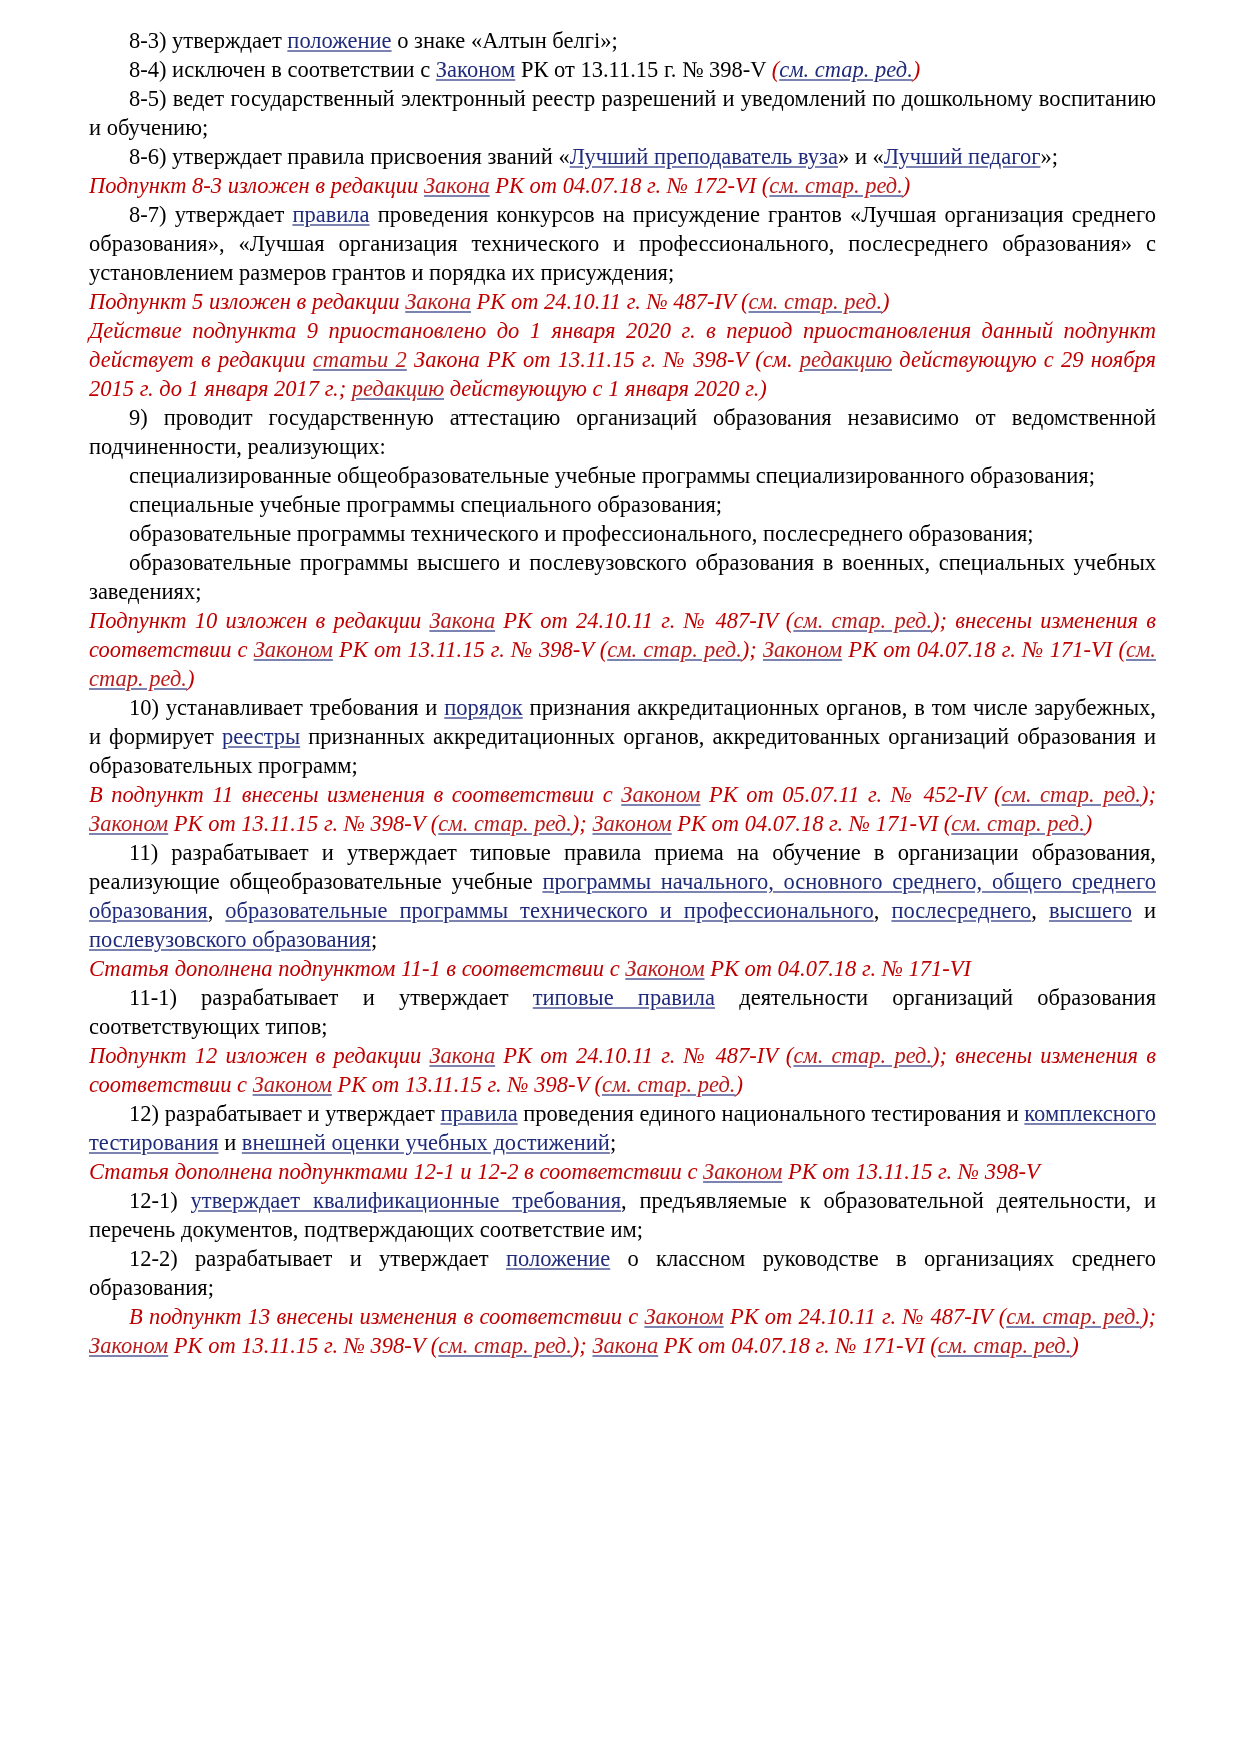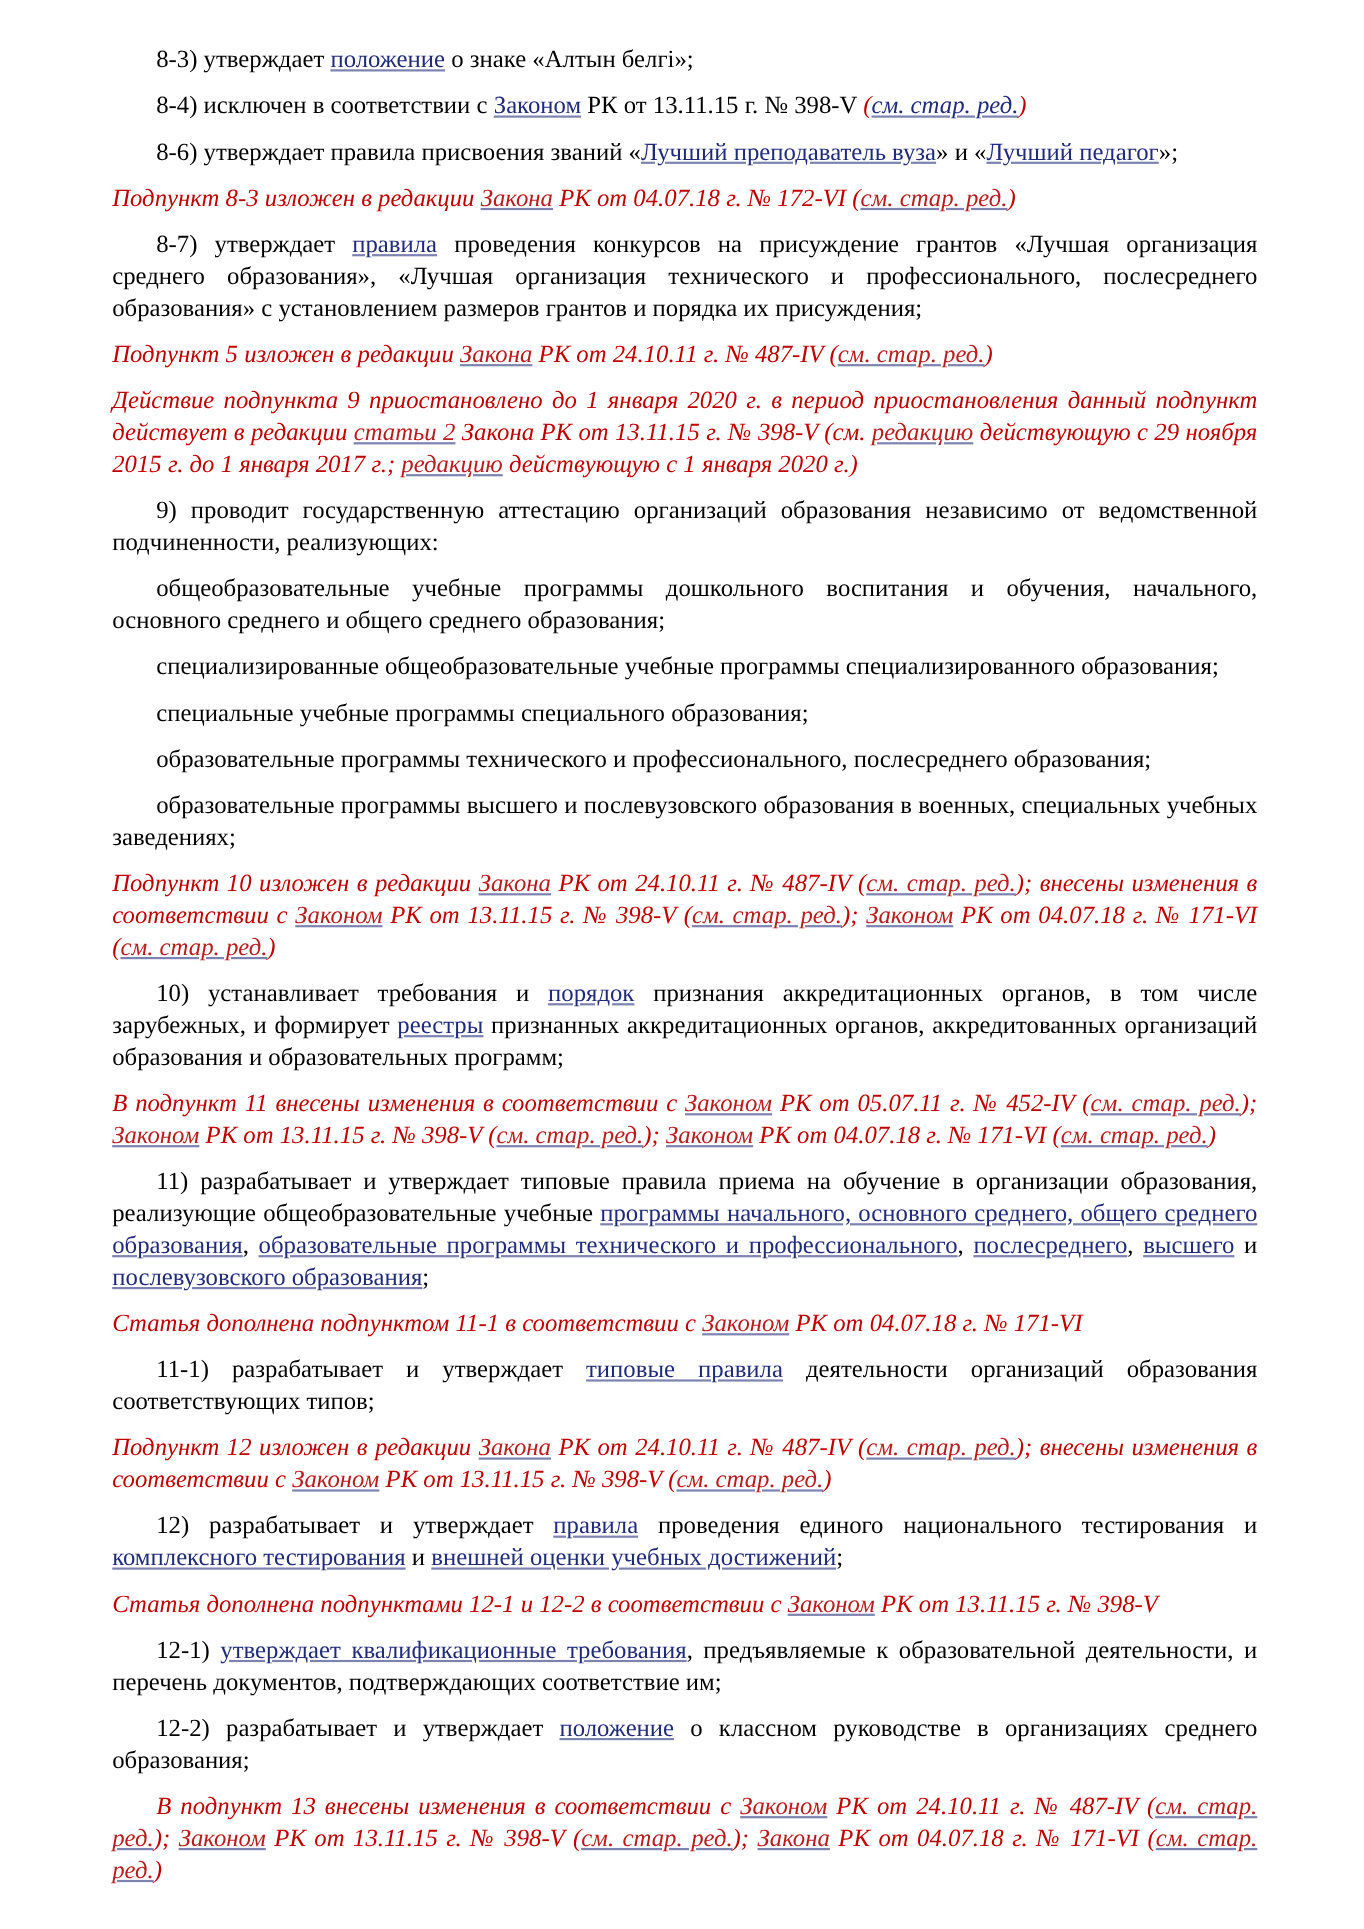--- a/index.html
+++ b/index.html
@@ -2,40 +2,40 @@
 <html><head>
 <meta charset="utf-8">
 <style>
   html, body { margin: 0; padding: 0; background: #ffffff; }
   body { width: 1240px; height: 1754px; position: relative; overflow: hidden; }
   .page {
     position: absolute; left: 89px; top: 26px; width: 1067px;
     font-family: "Liberation Serif", serif;
     font-size: 22.5px; line-height: 29px; color: #000000;
   }
-  .p { margin: 13px; text-align: justify; text-indent: 40px; }
+  .p { margin: 0; text-align: justify; text-indent: 40px; }
   .note { color: #c00000; font-style: italic; }
   .note .p, .p.note { text-indent: 0; }
   .note-indented { text-indent: 40px !important; }
   a.link { color: #1f2b7a; text-decoration: underline; text-decoration-color: #7d83b0; cursor: pointer; }
   .note a.link { color: #b91c1c; }
 </style>
 </head>
 <body>
 
 <div class="page" id="doc">
     <p class="p"><span>8-3) утверждает </span><a class="link">положение</a><span> о знаке «Алтын белгі»;</span></p>
     <p class="p"><span>8-4) исключен в соответствии с </span><a class="link">Законом</a><span> РК от 13.11.15 г. № 398-V </span><span style="color: rgb(192, 0, 0); font-style: italic;">(</span><a class="link" style="font-style: italic;">см. стар. ред.</a><span style="color: rgb(192, 0, 0); font-style: italic;">)</span></p>
+    <p class="p"><span>8-5) ведет государственный электронный реестр разрешений и уведомлений по дошкольному воспитанию и обучению;</span></p>
     <p class="p"><span>8-6) утверждает правила присвоения званий «</span><a class="link">Лучший преподаватель вуза</a><span>» и «</span><a class="link">Лучший педагог</a><span>»;</span></p>
     <p class="p note"><span>Подпункт 8-3 изложен в редакции </span><a class="link">Закона</a><span> РК от 04.07.18 г. № 172-VI (</span><a class="link">см. стар. ред.</a><span>)</span></p>
     <p class="p"><span>8-7) утверждает </span><a class="link">правила</a><span> проведения конкурсов на присуждение грантов «Лучшая организация среднего образования», «Лучшая организация технического и профессионального, послесреднего образования» с установлением размеров грантов и порядка их присуждения;</span></p>
     <p class="p note"><span>Подпункт 5 изложен в редакции </span><a class="link">Закона</a><span> РК от 24.10.11 г. № 487-IV (</span><a class="link">см. стар. ред.</a><span>)</span></p>
     <p class="p note"><span>Действие подпункта 9 приостановлено до 1 января 2020 г. в период приостановления данный подпункт действует в редакции </span><a class="link">статьи 2</a><span> Закона РК от 13.11.15 г. № 398-V (см. </span><a class="link">редакцию</a><span> действующую с 29 ноября 2015 г. до 1 января 2017 г.; </span><a class="link">редакцию</a><span> действующую с 1 января 2020 г.)</span></p>
     <p class="p"><span>9) проводит государственную аттестацию организаций образования независимо от ведомственной подчиненности, реализующих:</span></p>
-    <p class="p"><span>общеобразовательные учебные программы дошкольного воспитания и обучения, начального, основного среднего и общего среднего образования;</span></p>
     <p class="p"><span>специализированные общеобразовательные учебные программы специализированного образования;</span></p>
     <p class="p"><span>специальные учебные программы специального образования;</span></p>
     <p class="p"><span>образовательные программы технического и профессионального, послесреднего образования;</span></p>
     <p class="p"><span>образовательные программы высшего и послевузовского образования в военных, специальных учебных заведениях;</span></p>
     <p class="p note"><span>Подпункт 10 изложен в редакции </span><a class="link">Закона</a><span> РК от 24.10.11 г. № 487-IV (</span><a class="link">см. стар. ред.</a><span>); внесены изменения в соответствии с </span><a class="link">Законом</a><span> РК от 13.11.15 г. № 398-V (</span><a class="link">см. стар. ред.</a><span>); </span><a class="link">Законом</a><span> РК от 04.07.18 г. № 171-VI (</span><a class="link">см. стар. ред.</a><span>)</span></p>
     <p class="p"><span>10) устанавливает требования и </span><a class="link">порядок</a><span> признания аккредитационных органов, в том числе зарубежных, и формирует </span><a class="link">реестры</a><span> признанных аккредитационных органов, аккредитованных организаций образования и образовательных программ;</span></p>
     <p class="p note"><span>В подпункт 11 внесены изменения в соответствии с </span><a class="link">Законом</a><span> РК от 05.07.11 г. № 452-IV (</span><a class="link">см. стар. ред.</a><span>); </span><a class="link">Законом</a><span> РК от 13.11.15 г. № 398-V (</span><a class="link">см. стар. ред.</a><span>); </span><a class="link">Законом</a><span> РК от 04.07.18 г. № 171-VI (</span><a class="link">см. стар. ред.</a><span>)</span></p>
     <p class="p"><span>11) разрабатывает и утверждает типовые правила приема на обучение в организации образования, реализующие общеобразовательные учебные </span><a class="link">программы начального, основного среднего, общего среднего образования</a><span>, </span><a class="link">образовательные программы технического и профессионального</a><span>, </span><a class="link">послесреднего</a><span>, </span><a class="link">высшего</a><span> и </span><a class="link">послевузовского образования</a><span>;</span></p>
     <p class="p note"><span>Статья дополнена подпунктом 11-1 в соответствии с </span><a class="link">Законом</a><span> РК от 04.07.18 г. № 171-VI</span></p>
     <p class="p"><span>11-1) разрабатывает и утверждает </span><a class="link">типовые правила</a><span> деятельности организаций образования соответствующих типов;</span></p>

